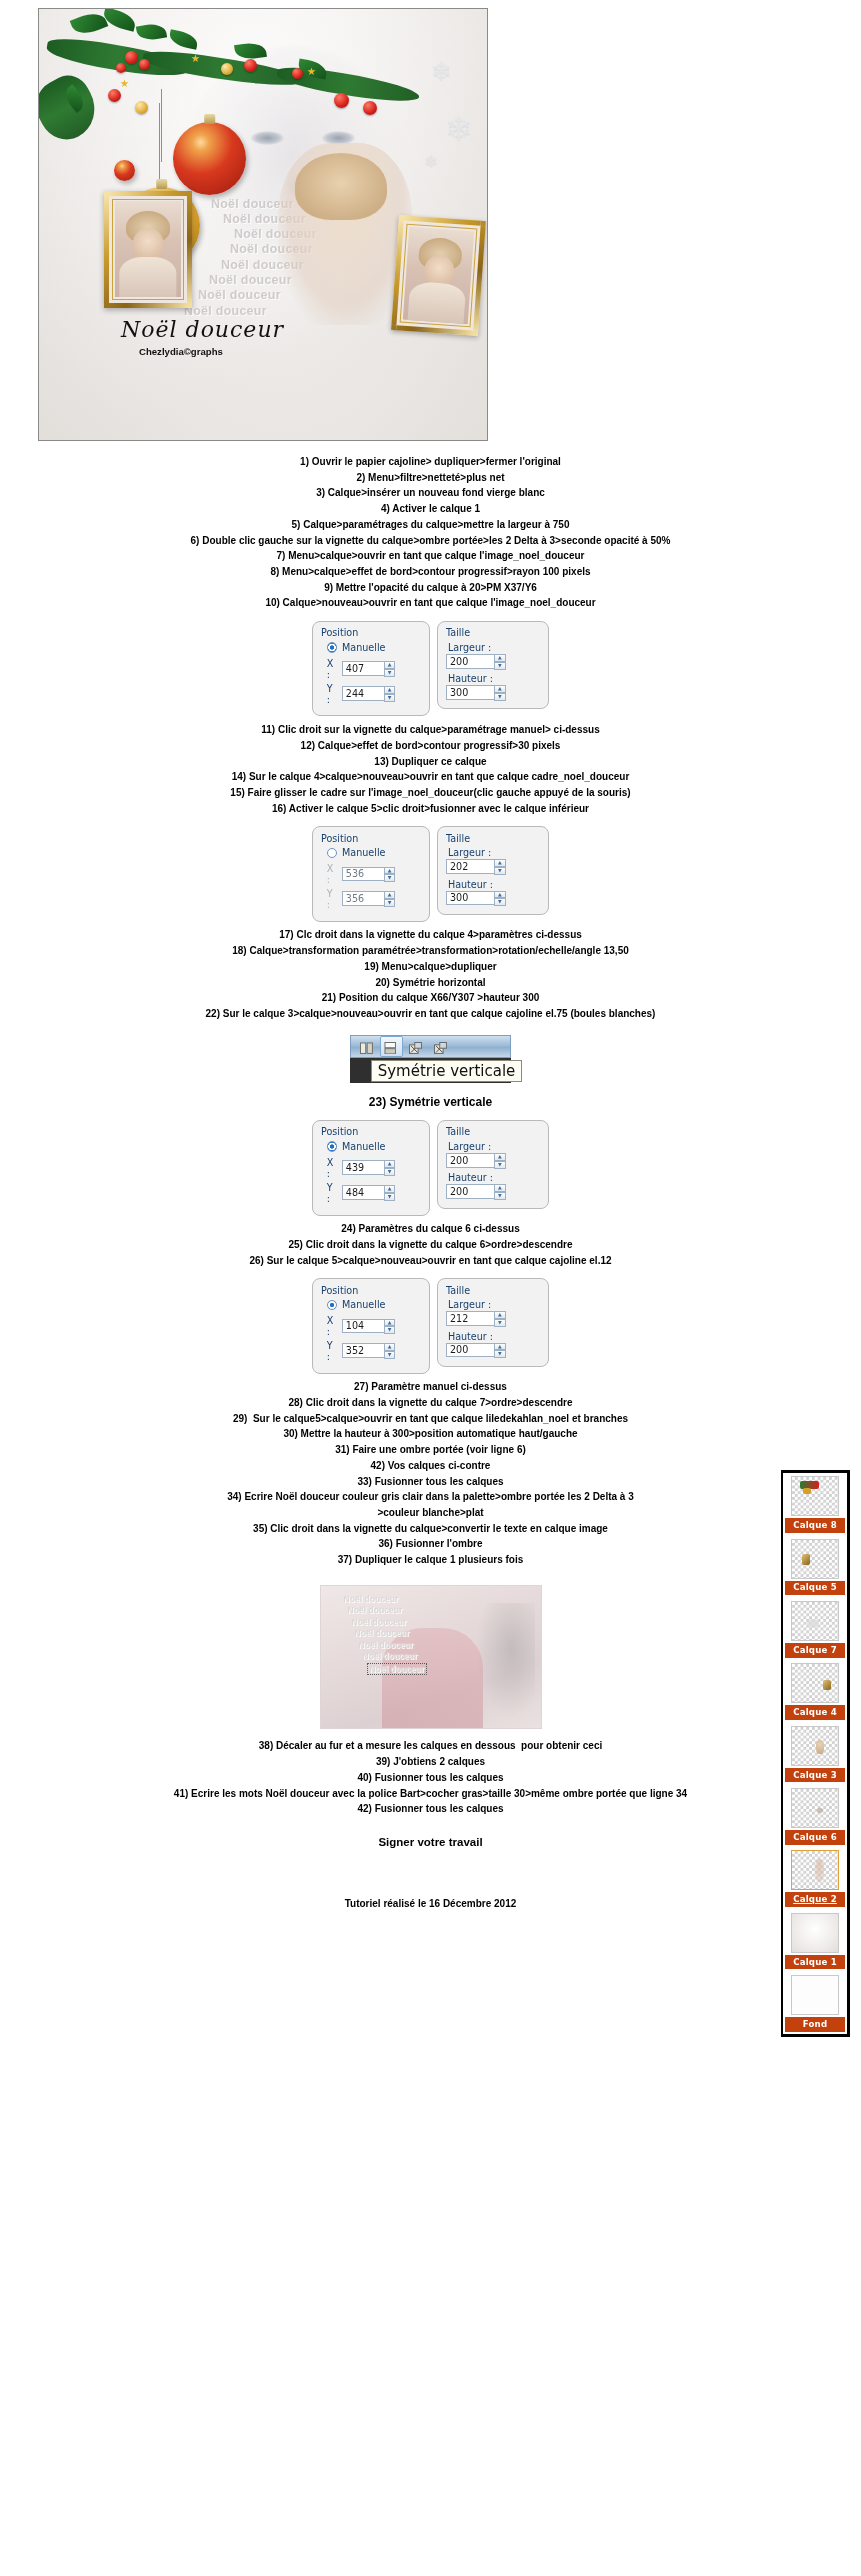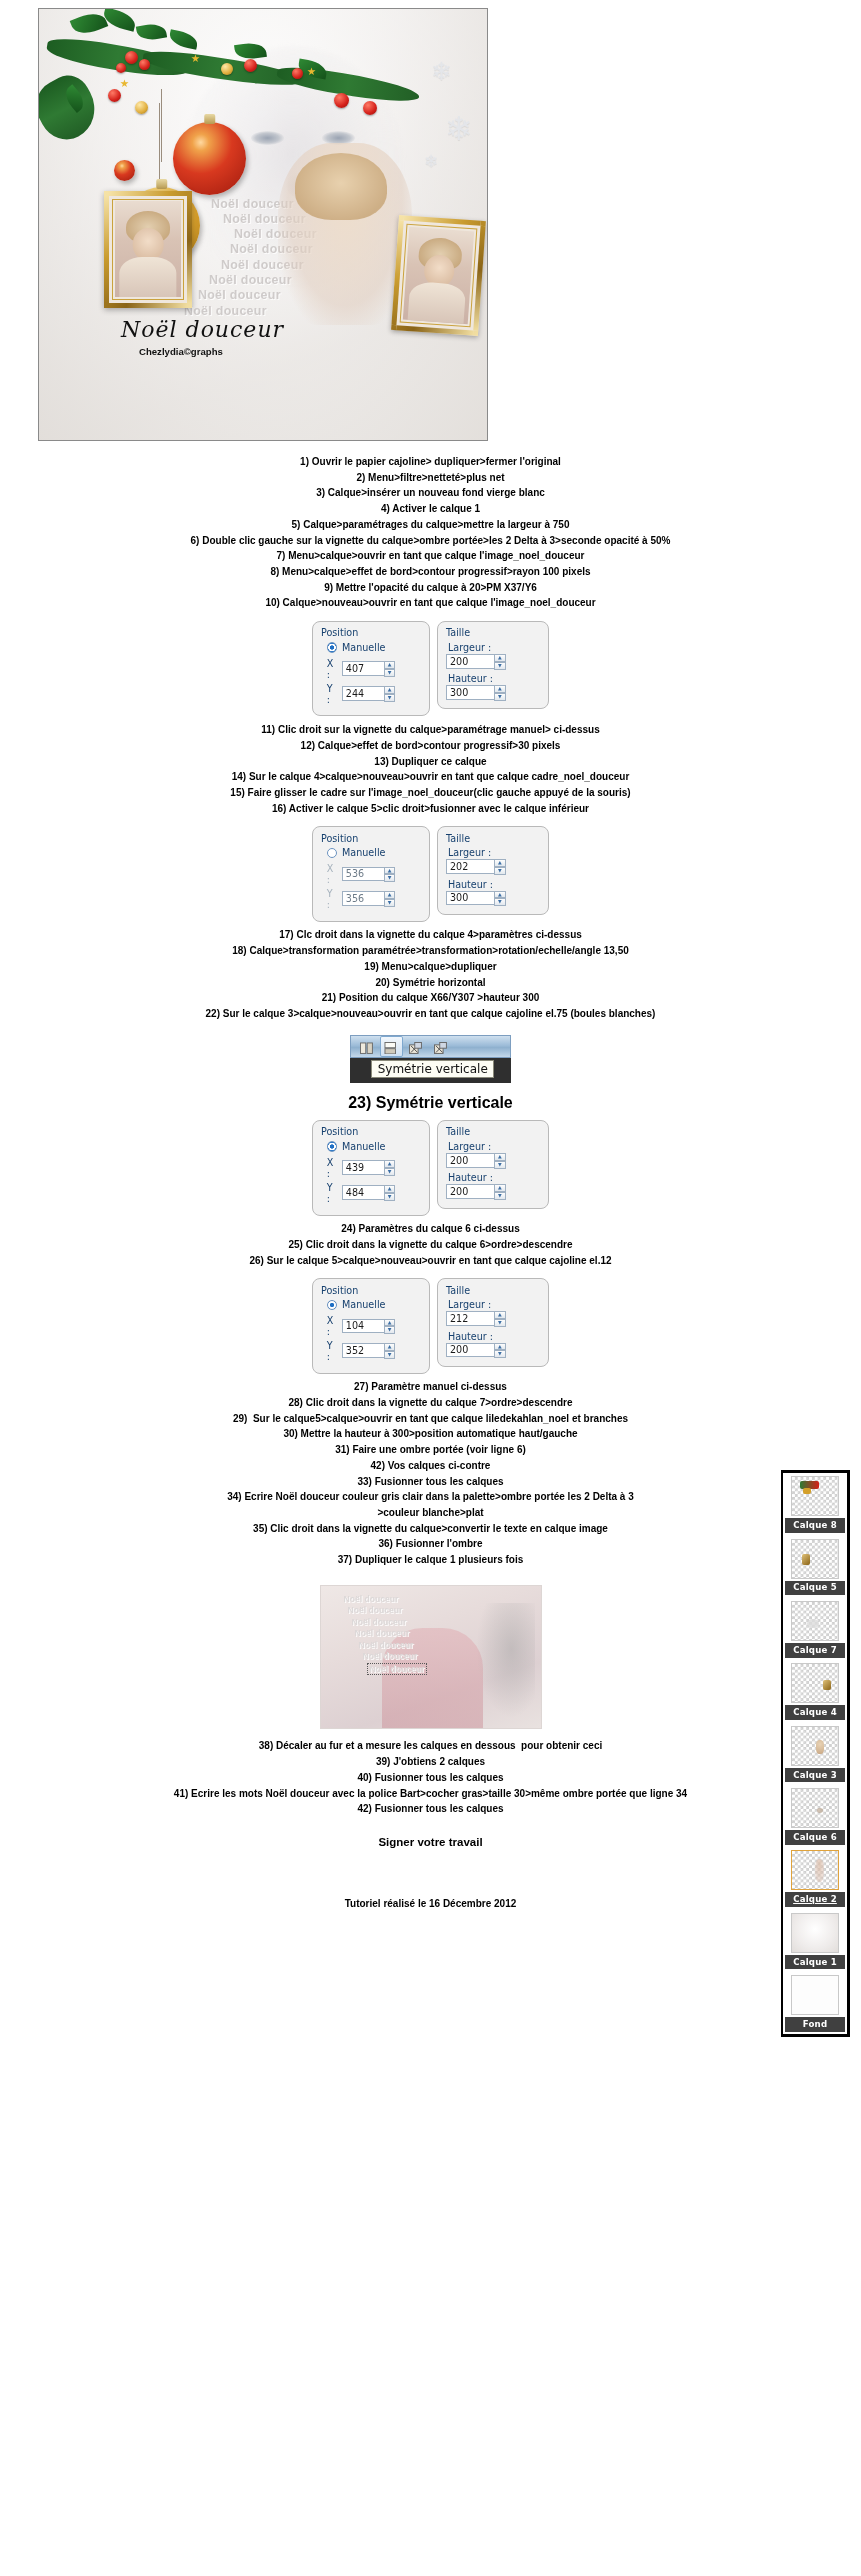--- a/index.html
+++ b/index.html
@@ -146,40 +146,40 @@
   .toolbar-shot{position:relative;width:161px;margin:13.4px auto 0 auto;}
   .tb-bar{display:flex;gap:1.9px;align-items:center;height:23px;padding:1.9px 3.8px;
     background:linear-gradient(180deg,#cfe0ef,#9dbcd8 45%,#8fb1cf 55%,#c4d8ea);
     border:1px solid #7d9ec0;box-sizing:border-box;}
   .tb-btn{width:21px;height:19px;display:flex;align-items:center;justify-content:center;
     border:1px solid transparent;border-radius:1.9px;}
   .tb-btn.sel{border-color:#7fa8cf;background:linear-gradient(180deg,#f2f7fc,#cfe0f2);}
   .tb-ico{width:13.4px;height:12.4px;position:relative;}
   .tb-dark{height:25px;background:#2f2f2f;}
   .tip{position:absolute;left:21px;top:25px;background:#fdfdf4;border:1px solid #8a8a7a;
-    padding:1px 5.7px;font-size:12px;color:#111;font-family:"DejaVu Sans",sans-serif;white-space:nowrap;}
+    padding:1px 5.7px;font-size:15px;color:#111;font-family:"DejaVu Sans",sans-serif;white-space:nowrap;}
 
   
   .layers{
     position:absolute;right:11.5px;top:1462px;width:69px;
     background:#000;border:1.9px solid #000;padding:1.9px;box-sizing:border-box;
   }
   .lay{background:#fff;padding:1.9px;}
   .lay .thumb{
     height:40px;border:1px solid #c9c9c9;box-sizing:border-box;position:relative;overflow:hidden;
     background-color:#fff;
     background-image:
       linear-gradient(45deg,#cfcfcf 25%,transparent 25%,transparent 75%,#cfcfcf 75%),
       linear-gradient(45deg,#cfcfcf 25%,transparent 25%,transparent 75%,#cfcfcf 75%);
     background-size:5.7px 5.7px;background-position:0 0,2.9px 2.9px;
     margin:1.9px 5.7px;
   }
   .lay.sel .thumb{border:1.9px solid #e0a33c;}
   .lay .name{
-    background:#404040;color:#fff;text-align:center;font-size:8.6px;font-weight:bold;
+    background:#c2410c;color:#fff;text-align:center;font-size:8.6px;font-weight:bold;
     padding:1.9px 0 2.9px 0;font-family:"DejaVu Sans",sans-serif;letter-spacing:0.2px;
   }
   .lay.sel .name span{text-decoration:underline;}
   .lay .thumb.solid{background-image:none;background:#fdfdfd;}
   .lay .thumb.paper{background-image:none;
     background:radial-gradient(ellipse at 50% 40%,#ffffff,#efeceb 60%,#e2dedb 100%);}
   .blob{position:absolute;border-radius:1.9px;}
 
   
   .crop-img{
@@ -455,21 +455,21 @@
               <rect x="6" y="0.5" width="7" height="6" fill="#cfd7e3" stroke="#666"></rect>
             </svg>
         </span>
       </span>
     </div>
     <div class="tb-dark"></div>
     <div class="tip">Symétrie verticale</div>
   </div>
 
   <div class="steps" style="margin-top:11.5px;">
-    <div class="step" style="font-size:16px;margin-top:8px;">23) Symétrie verticale</div>
+    <div class="step" style="font-size:12px;margin-top:8px;">23) Symétrie verticale</div>
   </div>
 
   <div class="dlg">
     <div class="grp position">
       <span class="legend">Position</span>
       <div class="radio-row">
         <span class="radio on"></span>
         <span class="radio-lbl">Manuelle</span>
       </div>
       <div class="fld-row">

